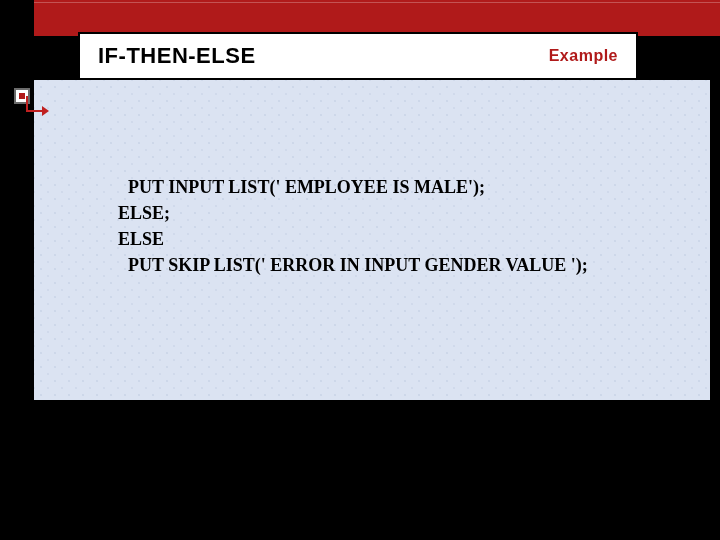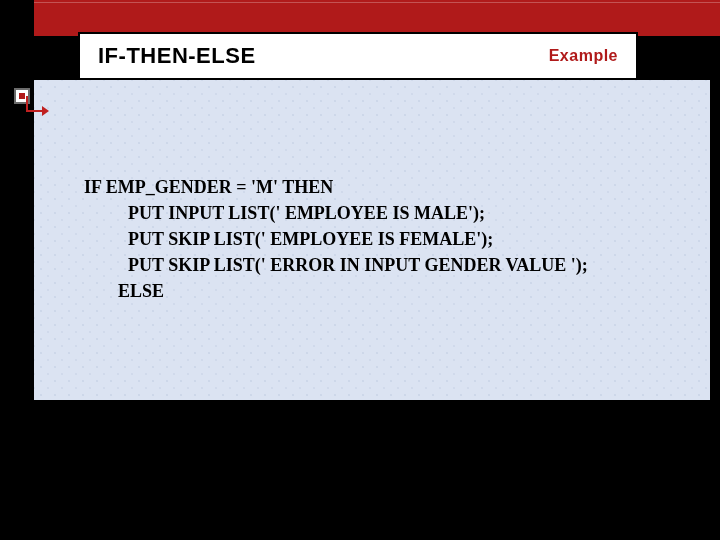--- a/index.html
+++ b/index.html
@@ -151,20 +151,19 @@
   </div>
 
   <div class="bullet-square"></div>
   <div class="arrow">
     <div class="down"></div>
     <div class="right"></div>
     <div class="head"></div>
   </div>
 
   <div class="code-block">
-    <span class="line">IF EMP_GENDER = 'M' THEN</span>
     <span class="line ind2">PUT INPUT LIST(' EMPLOYEE IS MALE');</span>
-    <span class="line ind2">PUT SKIP LIST(' EMPLOYEE IS FEMALE');</span>
+    <span class="line ind1">ELSE;</span>
+    <span class="line ind1">ELSE</span>
     <span class="line ind2">PUT SKIP LIST(' ERROR IN INPUT GENDER VALUE ');</span>
-    <span class="line ind1">ELSE</span>
   </div>
 
 </div>
 
 </body></html>

